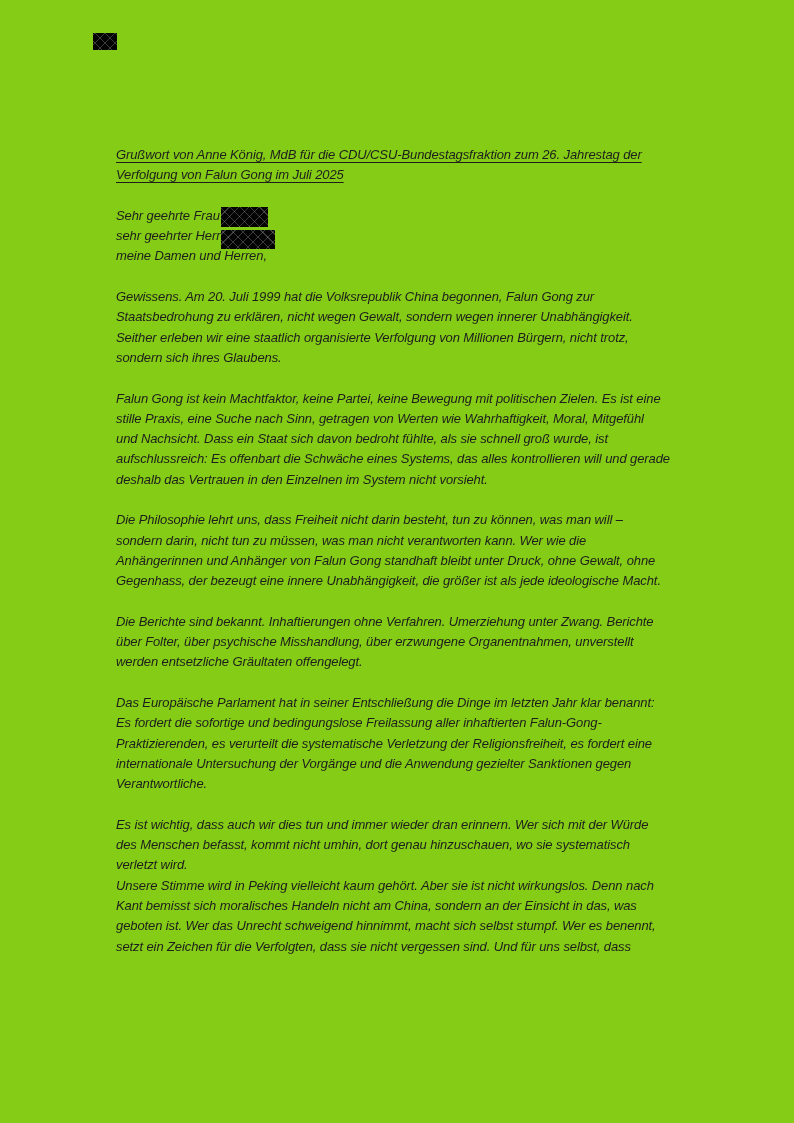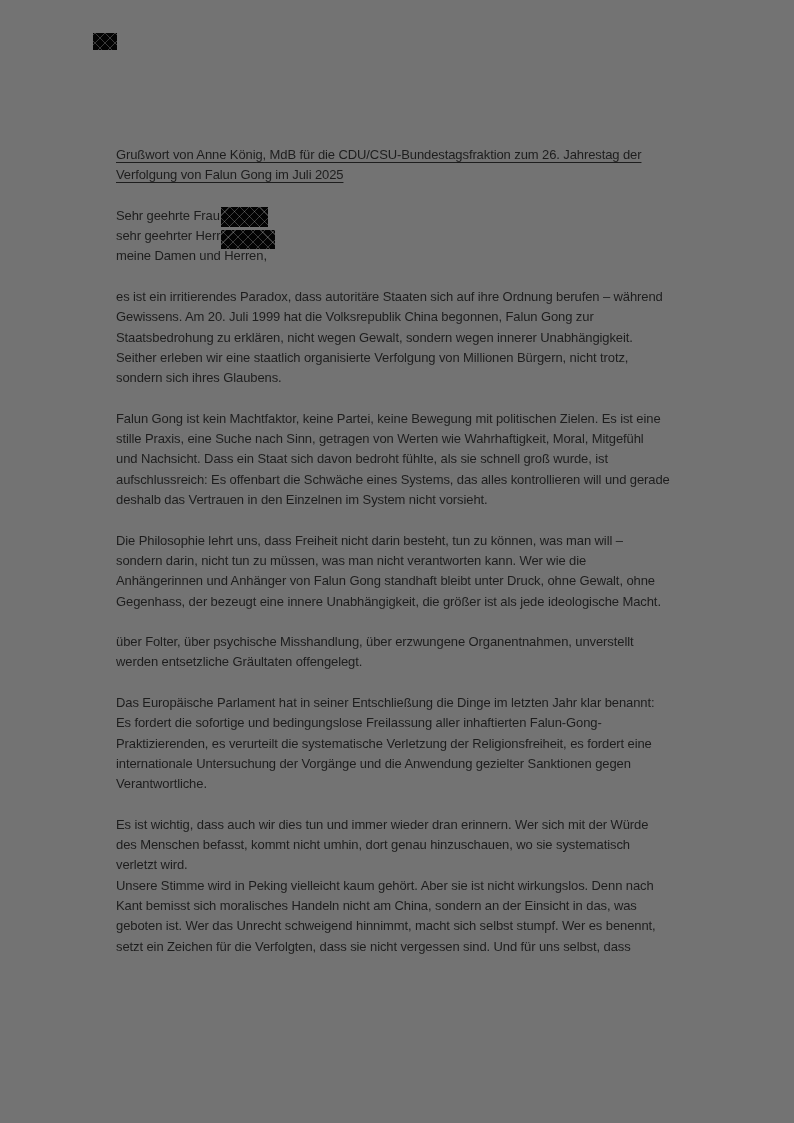--- a/index.html
+++ b/index.html
@@ -1,22 +1,23 @@
 <!DOCTYPE html>
 <html><head>
 <meta charset="utf-8">
 <style>
   html, body { margin: 0; padding: 0; background: #ffffff; }
   .page {
     position: relative;
     width: 794px;
     height: 1123px;
-    background: #737373;
+    background: #84cc16;
     overflow: hidden;
     font-family: "Liberation Sans", sans-serif;
+    font-style: italic;
   }
   .content {
     position: absolute;
     left: 116px;
     top: 145px;
     width: 600px;
     color: #1d1d1d;
     font-size: 13px;
     line-height: 20.3px;
     letter-spacing: -0.1px;
@@ -62,40 +63,40 @@
       <div class="ln"><span>Verfolgung von Falun Gong im Juli 2025</span></div>
     </div>
 
     <div class="block">
       <div class="ln"><span>Sehr geehrte Frau</span><span class="redact redact-frau"></span></div>
       <div class="ln"><span>sehr geehrter Herr</span><span class="redact redact-herr"></span></div>
       <div class="ln">meine Damen und Herren,</div>
     </div>
 
     <div class="block">
-        <div class="ln">es ist ein irritierendes Paradox, dass autoritäre Staaten sich auf ihre Ordnung berufen – während</div>
         <div class="ln">Gewissens. Am 20. Juli 1999 hat die Volksrepublik China begonnen, Falun Gong zur</div>
         <div class="ln">Staatsbedrohung zu erklären, nicht wegen Gewalt, sondern wegen innerer Unabhängigkeit.</div>
         <div class="ln">Seither erleben wir eine staatlich organisierte Verfolgung von Millionen Bürgern, nicht trotz,</div>
         <div class="ln">sondern sich ihres Glaubens.</div>
       </div>
     <div class="block">
         <div class="ln">Falun Gong ist kein Machtfaktor, keine Partei, keine Bewegung mit politischen Zielen. Es ist eine</div>
         <div class="ln">stille Praxis, eine Suche nach Sinn, getragen von Werten wie Wahrhaftigkeit, Moral, Mitgefühl</div>
         <div class="ln">und Nachsicht. Dass ein Staat sich davon bedroht fühlte, als sie schnell groß wurde, ist</div>
         <div class="ln">aufschlussreich: Es offenbart die Schwäche eines Systems, das alles kontrollieren will und gerade</div>
         <div class="ln">deshalb das Vertrauen in den Einzelnen im System nicht vorsieht.</div>
       </div>
     <div class="block">
         <div class="ln">Die Philosophie lehrt uns, dass Freiheit nicht darin besteht, tun zu können, was man will –</div>
         <div class="ln">sondern darin, nicht tun zu müssen, was man nicht verantworten kann. Wer wie die</div>
         <div class="ln">Anhängerinnen und Anhänger von Falun Gong standhaft bleibt unter Druck, ohne Gewalt, ohne</div>
         <div class="ln">Gegenhass, der bezeugt eine innere Unabhängigkeit, die größer ist als jede ideologische Macht.</div>
       </div>
     <div class="block">
+        <div class="ln">Die Berichte sind bekannt. Inhaftierungen ohne Verfahren. Umerziehung unter Zwang. Berichte</div>
         <div class="ln">über Folter, über psychische Misshandlung, über erzwungene Organentnahmen, unverstellt</div>
         <div class="ln">werden entsetzliche Gräultaten offengelegt.</div>
       </div>
     <div class="block">
         <div class="ln">Das Europäische Parlament hat in seiner Entschließung die Dinge im letzten Jahr klar benannt:</div>
         <div class="ln">Es fordert die sofortige und bedingungslose Freilassung aller inhaftierten Falun-Gong-</div>
         <div class="ln">Praktizierenden, es verurteilt die systematische Verletzung der Religionsfreiheit, es fordert eine</div>
         <div class="ln">internationale Untersuchung der Vorgänge und die Anwendung gezielter Sanktionen gegen</div>
         <div class="ln">Verantwortliche.</div>
       </div>

